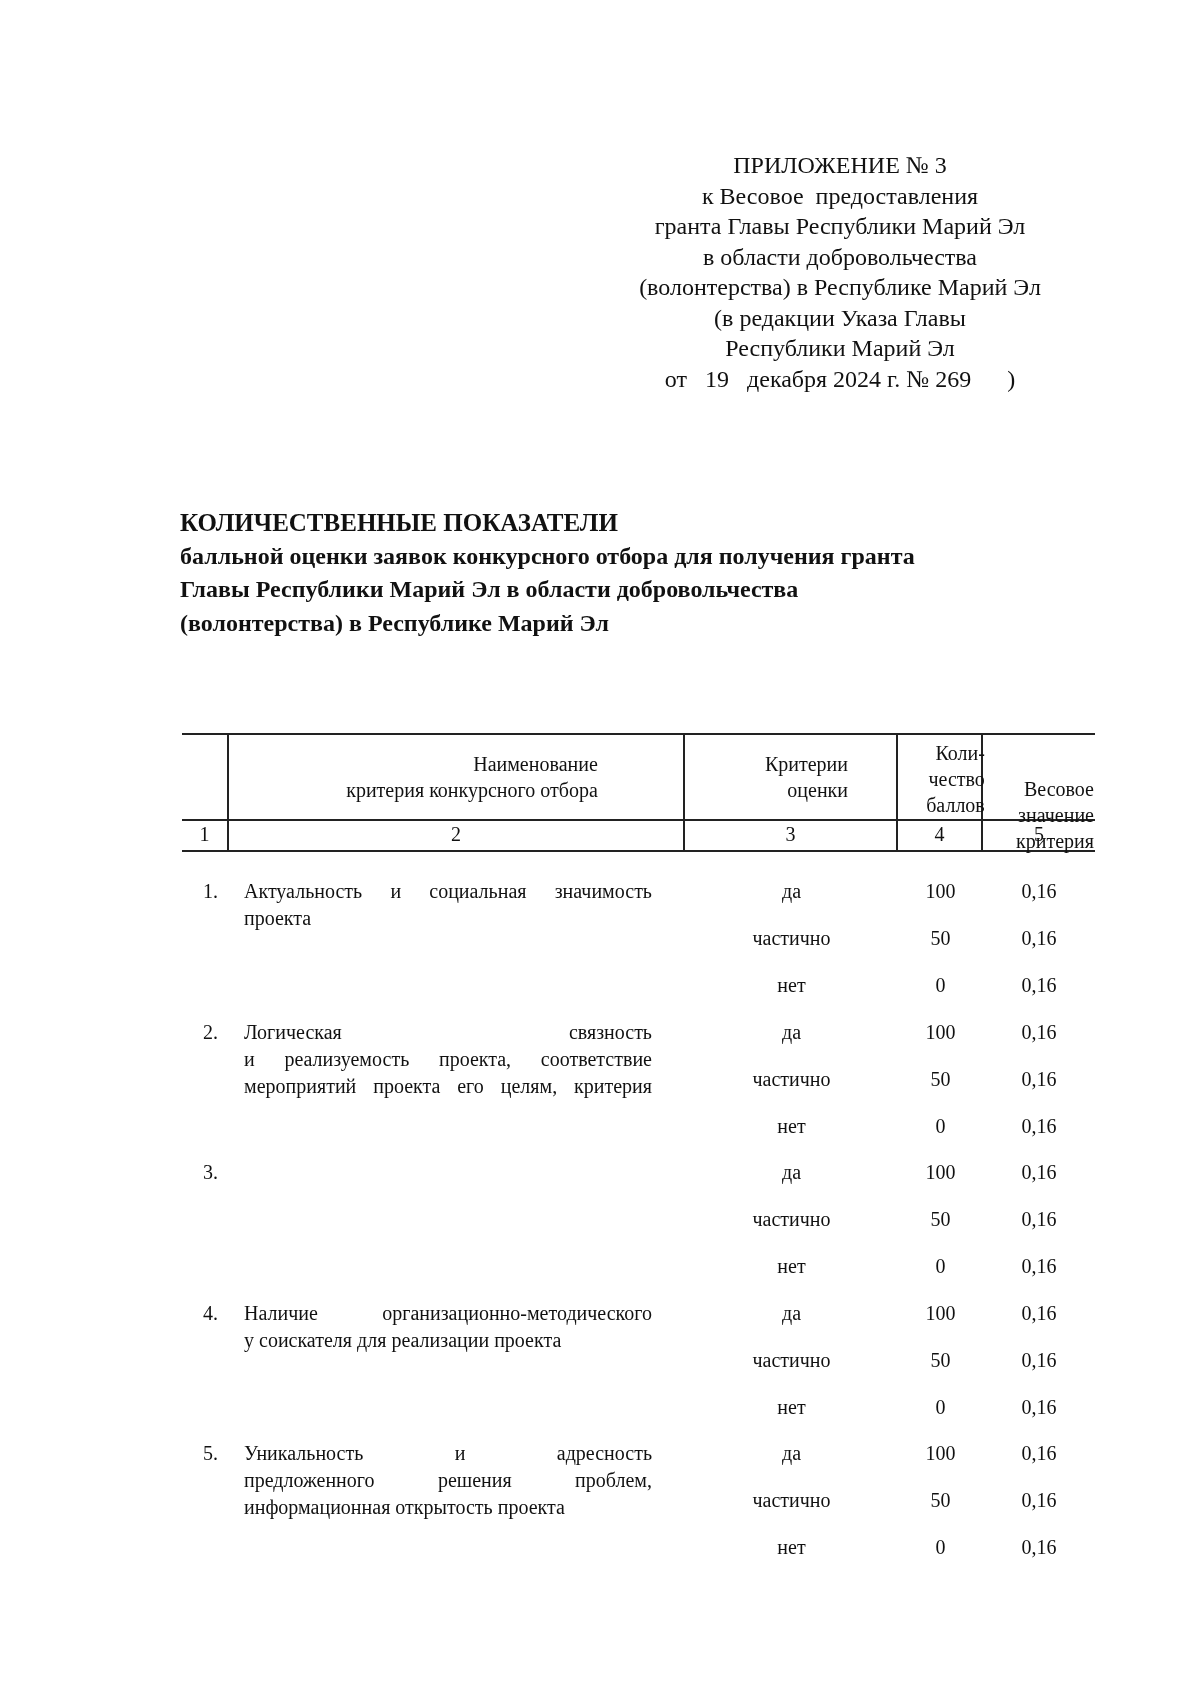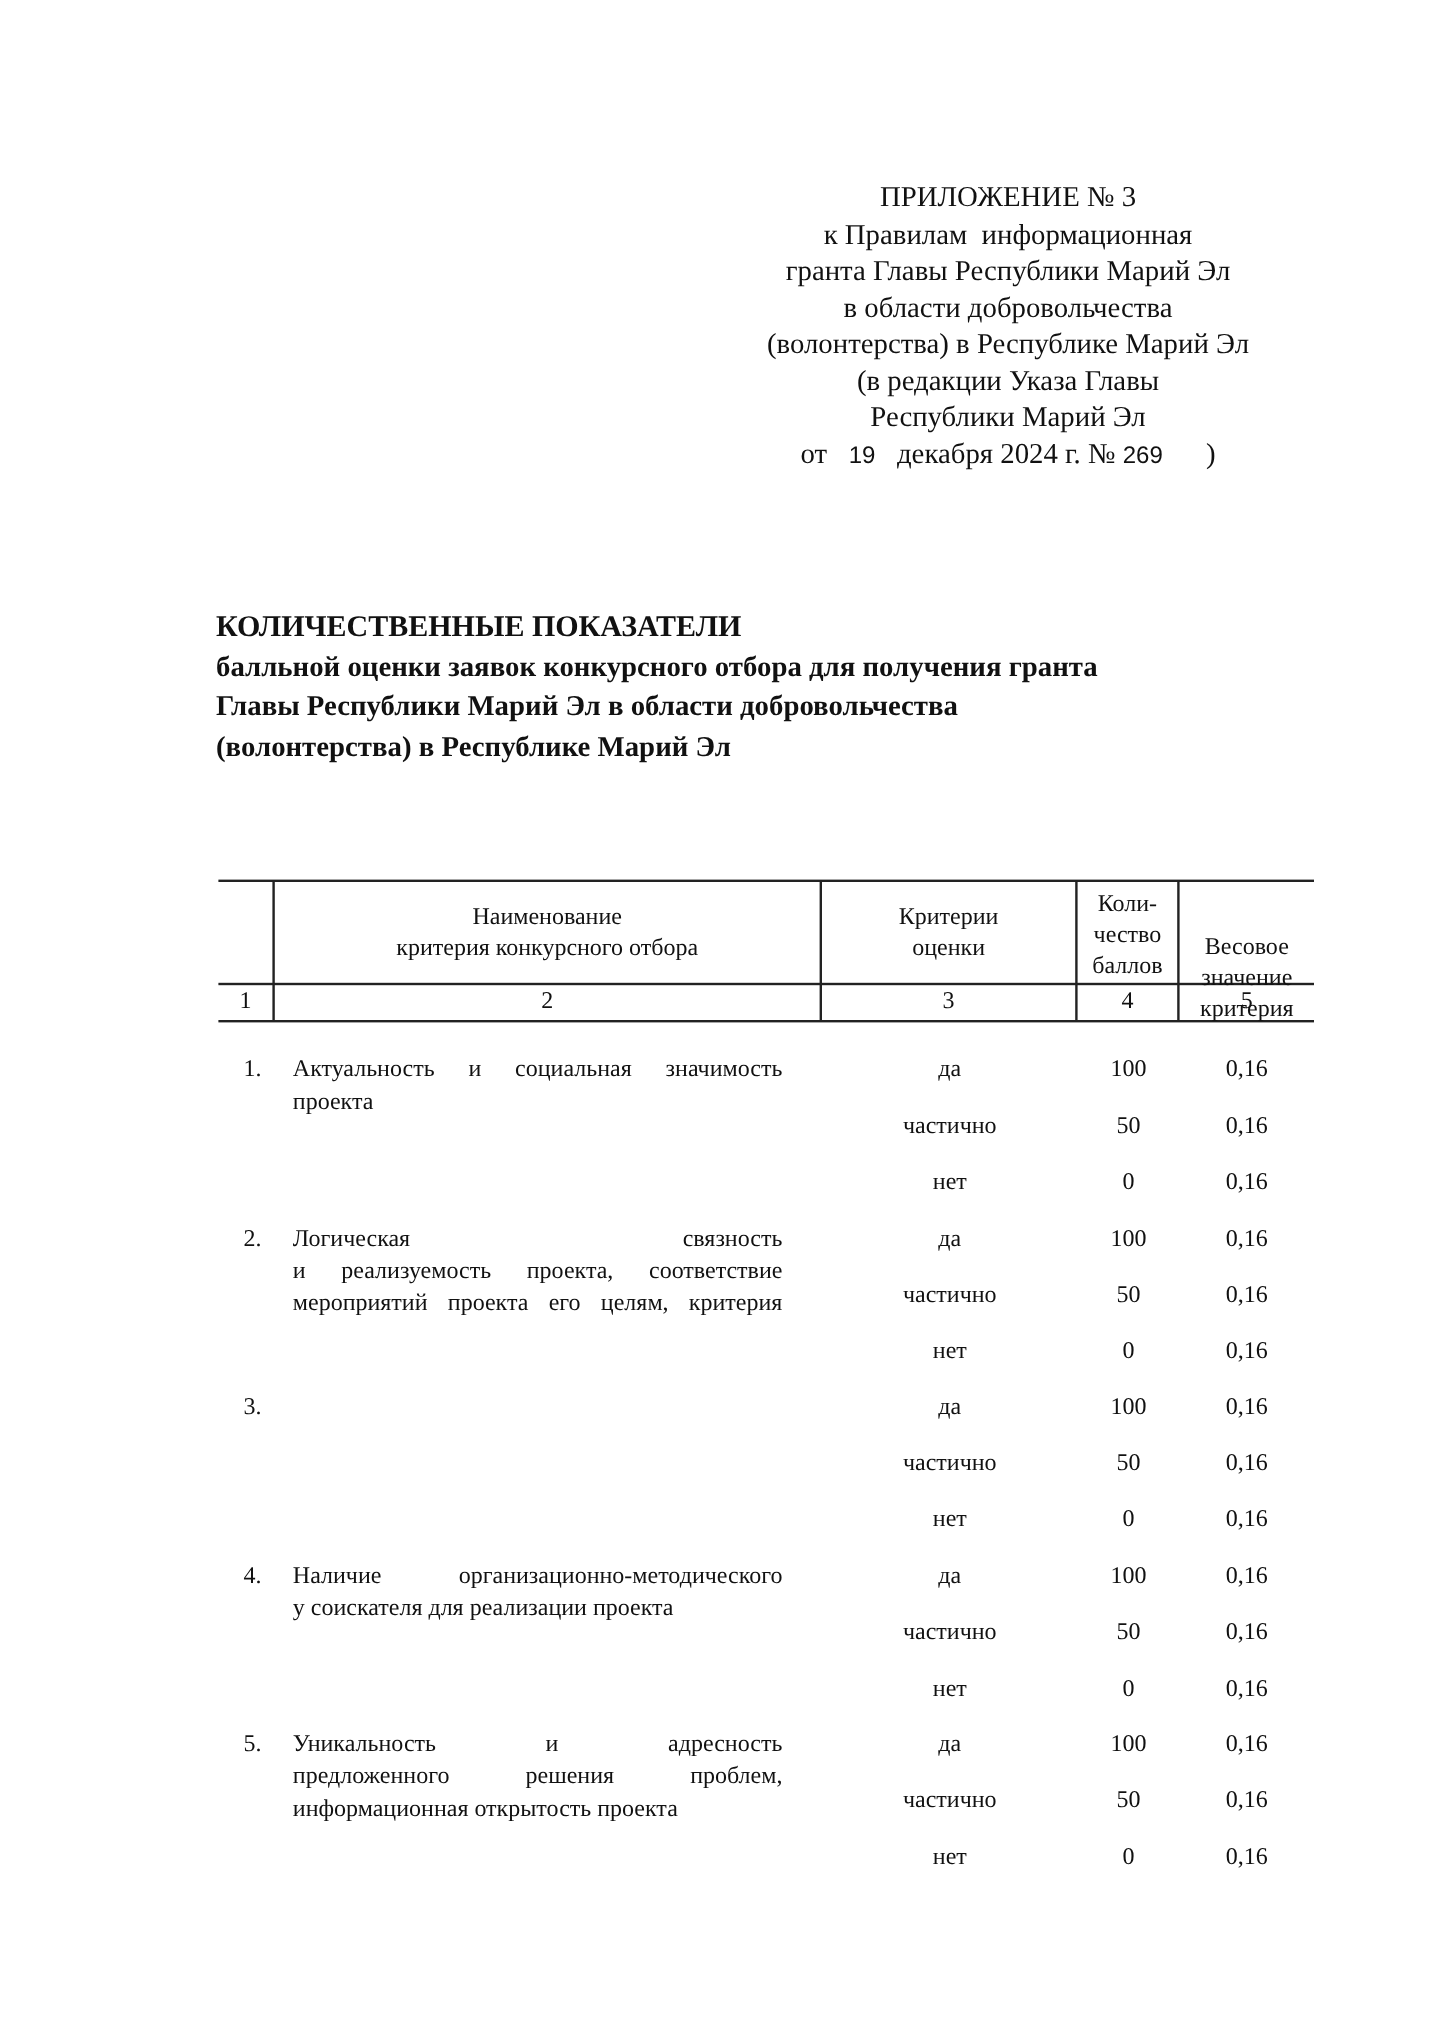--- a/index.html
+++ b/index.html
@@ -26,21 +26,21 @@
     .appendix {
       position: absolute;
       left: 600px;
       top: 138px;
       width: 480px;
       text-align: center;
       font-size: 24px;
       line-height: 30.5px;
     }
     .appendix .line { display: block; white-space: pre; }
-    .appendix .mono { font-family: Liberation Sans, sans-serif; font-size: 20px; }
+    .appendix .mono { font-family: Liberation Serif, serif; font-size: 24px; }
 
     
     .title {
       position: absolute;
       left: 180px;
       top: 494px;
       width: 930px;
       text-align: left;
       font-weight: bold;
       font-size: 24px;
@@ -77,23 +77,24 @@
       border-left: 2px solid #222;
       height: 115px;
     }
     .hcell {
       position: absolute;
       top: 0;
       height: 84px;
       display: flex;
       align-items: center;
       justify-content: center;
-      text-align: center;
+      text-align: right;
       font-size: 20px;
       line-height: 26px;
+      padding-left: 16px;
     }
     .hcell span { display: block; }
     .ncell {
       position: absolute;
       top: 86px;
       height: 27px;
       display: flex;
       align-items: center;
       justify-content: center;
       font-size: 20px;
@@ -136,21 +137,21 @@
     .opt.score { left: 716px; width: 85px; }
     .opt.weight { left: 801px; width: 112px; }
   </style>
 </head>
 <body>
 
 <div class="page">
 
   <div class="appendix">
     <span class="line">ПРИЛОЖЕНИЕ № 3</span>
-    <span class="line">к Правилам  информационная</span>
+    <span class="line">к Весовое  предоставления</span>
     <span class="line">гранта Главы Республики Марий Эл</span>
     <span class="line">в области добровольчества</span>
     <span class="line">(волонтерства) в Республике Марий Эл</span>
     <span class="line">(в редакции Указа Главы</span>
     <span class="line">Республики Марий Эл</span>
     <span class="line"><span>от</span>&nbsp;&nbsp;&nbsp;<span class="mono">19</span>&nbsp;&nbsp;&nbsp;<span>декабря 2024 г. №</span>&nbsp;<span class="mono">269</span>&nbsp;&nbsp;&nbsp;&nbsp;&nbsp;&nbsp;<span>)</span></span>
   </div>
 
   <div class="title">
     <span class="line main">КОЛИЧЕСТВЕННЫЕ ПОКАЗАТЕЛИ</span>

